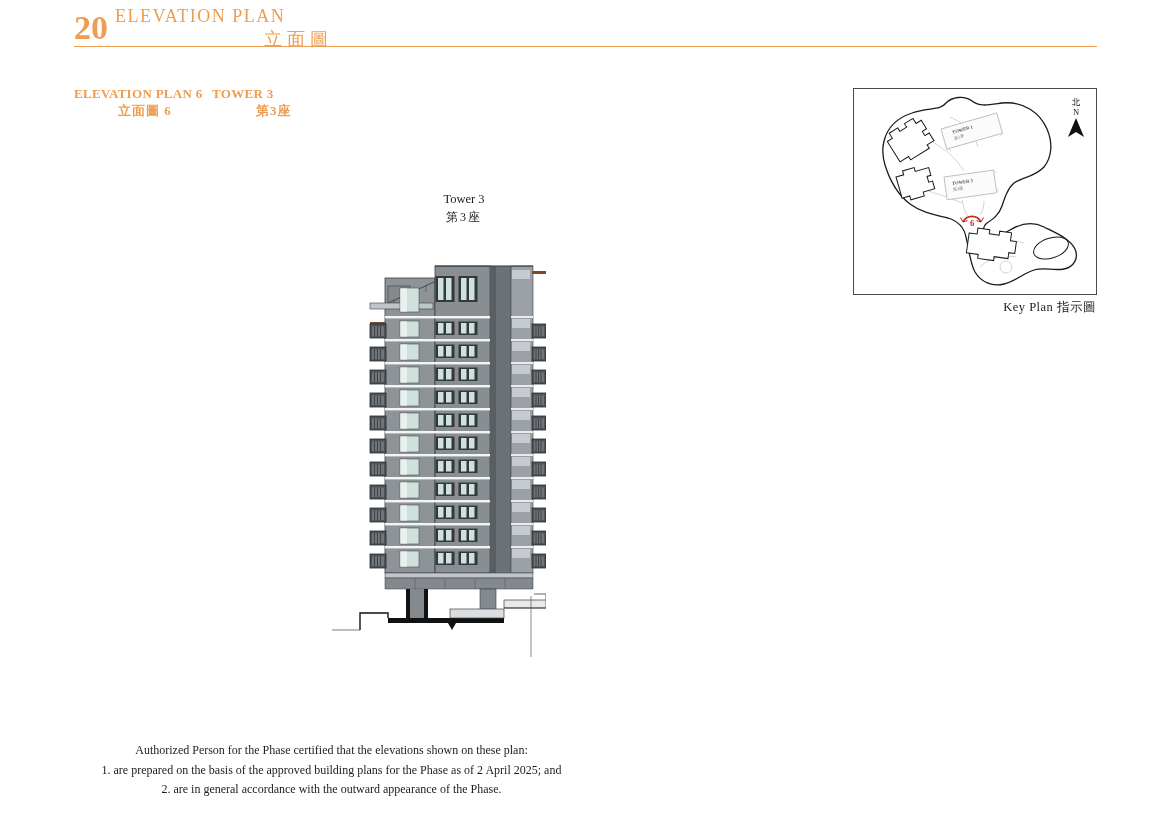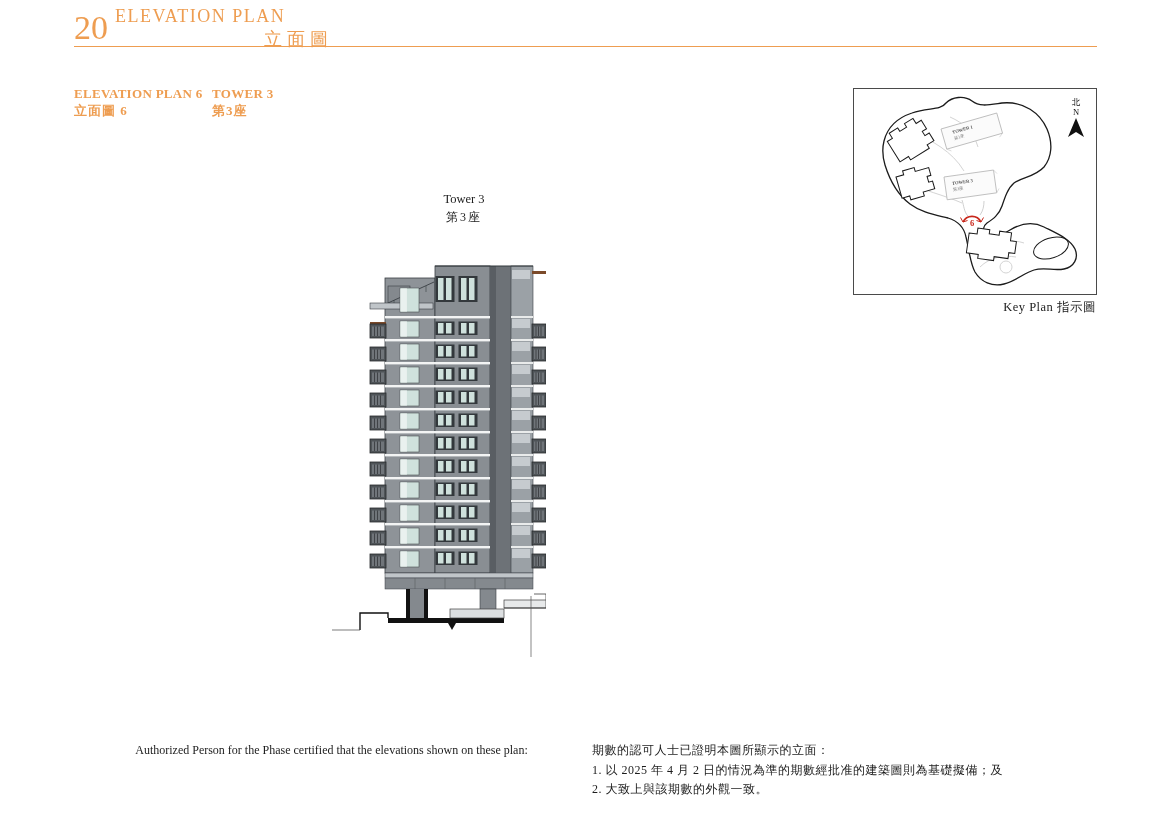--- a/index.html
+++ b/index.html
@@ -1,27 +1,27 @@
 <!DOCTYPE html>
 <html><head>
 <meta charset="utf-8">
 <style>
   html,body{margin:0;padding:0;background:#e8e8e8;}
   .page{position:relative;width:1163px;height:820px;background:#ffffff;
         font-family:"Liberation Serif", serif;color:#1c1c1c;overflow:hidden;}
 
   
-  .sec-num{position:absolute;left:74px;top:11px;font-size:34px;line-height:1;color:#EE9D51;}
+  .sec-num{position:absolute;left:74px;top:11px;font-size:34px;line-height:1;color:#EE9D51;font-weight:bold;}
   .sec-title-en{position:absolute;left:115px;top:6px;font-size:18px;letter-spacing:1.5px;color:#EE9D51;}
   .sec-title-zh{position:absolute;left:264px;top:27px;font-size:18px;letter-spacing:5px;color:#EE9D51;}
   .header-rule{position:absolute;left:74px;top:46px;width:1023px;border-top:1.5px solid #EE9D51;}
 
   
   .sub-en{position:absolute;top:86px;font-size:13px;font-weight:bold;color:#EE9D51;letter-spacing:.3px;font-family:Liberation Serif, serif;}
-  .sub-zh{position:absolute;top:102px;font-size:13px;font-weight:bold;color:#EE9D51;letter-spacing:1px;}
+  .sub-zh{position:absolute;top:102px;font-size:13px;font-weight:bold;color:#EE9D51;letter-spacing:1px;margin-left:44px;}
   .col1{left:74px;} .col2{left:212px;}
 
   
   .tower-caption{position:absolute;left:394px;top:192px;width:140px;text-align:center;}
   .tower-caption .en{font-size:12.5px;}
   .tower-caption .zh{font-size:12px;letter-spacing:2px;margin-top:2px;}
 
   
   .elev-svg{position:absolute;left:330px;top:256px;}
   .keyplan-box{position:absolute;left:853px;top:88px;width:242px;height:205px;
@@ -195,21 +195,18 @@
         <text x="222" y="16" font-size="8.5" text-anchor="middle" fill="#111">北</text>
         <text x="222" y="26" font-size="8.5" text-anchor="middle" fill="#111">N</text>
         <path d="M222 29 L214 48 L222 43 L230 48 Z" fill="#111"></path>
       </g>
     </svg>
   </div>
   <div class="keyplan-caption">Key Plan 指示圖</div>
 
   <div class="notes notes-en">
     <div>Authorized Person for the Phase certified that the elevations shown on these plan:</div>
-  </div>
-  <div class="notes notes-zh">
-    <div>期數的認可人士已證明本圖所顯示的立面：</div>
-    <div>1.  以 2025 年 4 月 2 日的情況為準的期數經批准的建築圖則為基礎擬備；及</div>
-    <div>2.  大致上與該期數的外觀一致。</div>
+    <div>1.  are prepared on the basis of the approved building plans for the Phase as of 2 April 2025; and</div>
+    <div>2.  are in general accordance with the outward appearance of the Phase.</div>
   </div>
 
   <div class="page-number">114</div>
 </div>
 
 </body></html>

